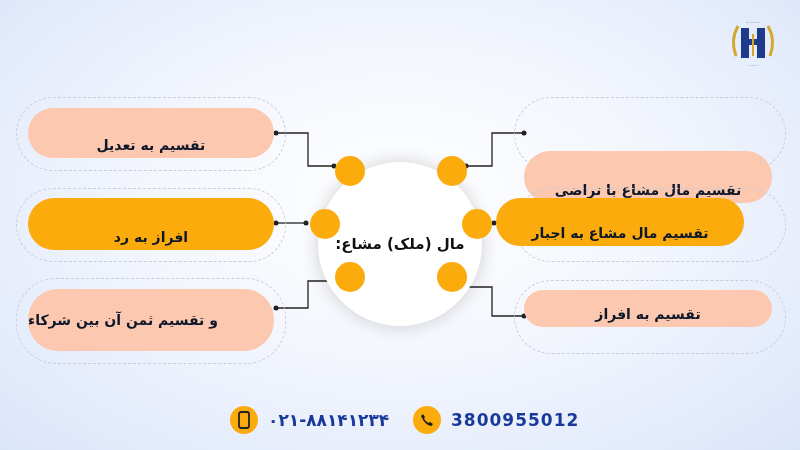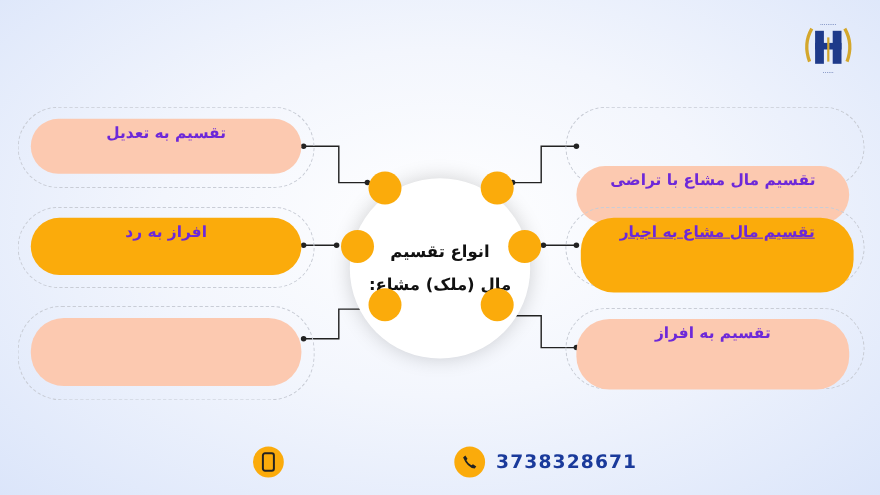--- a/index.html
+++ b/index.html
@@ -6,22 +6,22 @@
   body {
     width:800px; height:450px; overflow:hidden; position:relative;
     font-family: "DejaVu Sans", sans-serif;
     background: radial-gradient(ellipse at 50% 45%, #ffffff 0%, #f3f6fd 45%, #dbe5fa 100%);
   }
   .logo { position:absolute; left:728px; top:12px; width:50px; height:60px; }
   .wrap {
     position:absolute; border:1.3px dashed #c9cdd6; border-radius:40px;
   }
   .pill {
-    position:absolute; border-radius:30px; display:flex; align-items:flex-start; justify-content:center;
-    direction:rtl; text-align:center; color:#6d28d9; font-weight:bold; font-size:14px; line-height:26px;
+    position:absolute; border-radius:30px; display:flex; align-items:flex-end; justify-content:center;
+    direction:rtl; text-align:center; color:#0f172a; font-weight:bold; font-size:14px; line-height:26px;
   }
   .pill.light { background:#fcc9b0; }
   .pill.dark { background:#fbab0b; }
   .center {
     position:absolute; left:318px; top:162px; width:164px; height:164px; border-radius:50%;
     background:#fff; box-shadow: 0 0 18px rgba(0,0,0,0.18);
     display:flex; flex-direction:column; align-items:center; justify-content:center;
     font-weight:bold; font-size:15px; color:#111; direction:rtl; line-height:30px;
   }
   .dot { position:absolute; width:30px; height:30px; border-radius:50%; background:#fbab0b; }
@@ -76,56 +76,57 @@
   <span>تقسیم به تعدیل</span>
 </div>
 
 <div class="wrap" style="left:16px;top:188px;width:268px;height:72px;"></div>
 <div class="pill dark" style="left:28px;top:198px;width:246px;height:52px;">
   <span>افراز به رد</span>
 </div>
 
 <div class="wrap" style="left:16px;top:278px;width:268px;height:84px;"></div>
 <div class="pill light" style="left:28px;top:289px;width:246px;height:62px;flex-direction:column;">
+  <span>و تقسیم ثمن آن بین شرکاء</span>
 </div>
 
 <div class="wrap" style="left:514px;top:97px;width:270px;height:72px;"></div>
 <div class="pill light" style="left:524px;top:107px;width:248px;height:52px;margin-top:44px;">
   <span>تقسیم مال مشاع با تراضی</span>
 </div>
 
 <div class="wrap" style="left:514px;top:188px;width:270px;height:72px;"></div>
-<div class="pill dark" style="left:528px;top:198px;width:248px;height:68px;text-decoration:underline;">
+<div class="pill dark" style="left:496px;top:198px;width:248px;height:48px;">
   <span>تقسیم مال مشاع به اجبار</span>
 </div>
 
 <div class="wrap" style="left:514px;top:280px;width:270px;height:72px;"></div>
-<div class="pill light" style="left:524px;top:290px;width:248px;height:64px;">
+<div class="pill light" style="left:524px;top:290px;width:248px;height:37px;">
   <span>تقسیم به افراز</span>
 </div>
 
 <div class="center">
-  <span>انواع تقسیم</span>
   <span>مال (ملک) مشاع:</span>
 </div>
 
 <div class="dot" style="left:335px;top:156px;"></div>
 <div class="dot" style="left:437px;top:156px;"></div>
 <div class="dot" style="left:310px;top:209px;"></div>
 <div class="dot" style="left:462px;top:209px;"></div>
 <div class="dot" style="left:335px;top:262px;"></div>
 <div class="dot" style="left:437px;top:262px;"></div>
 
 <div class="contact" style="left:230px;">
   <div class="ic">
     <svg width="14" height="18" viewBox="0 0 14 18">
         <rect x="2" y="1" width="10" height="16" rx="2" fill="none" stroke="#222" stroke-width="1.8"></rect>
       </svg>
   </div>
+  <span class="num">۰۲۱-۸۸۱۴۱۲۳۴</span>
 </div>
 <div class="contact" style="left:413px;">
   <div class="ic">
     <svg width="16" height="16" viewBox="0 0 16 16">
         <path d="M4 2 L6 5 L5 6.5 Q6.5 9.5 9.5 11 L11 10 L14 12 L12.5 14 Q6 13.5 2 4 Z" fill="#222"></path>
       </svg>
   </div>
-  <span class="num">3738328671</span>
+  <span class="num">3800955012</span>
 </div>
 
 </body></html>

